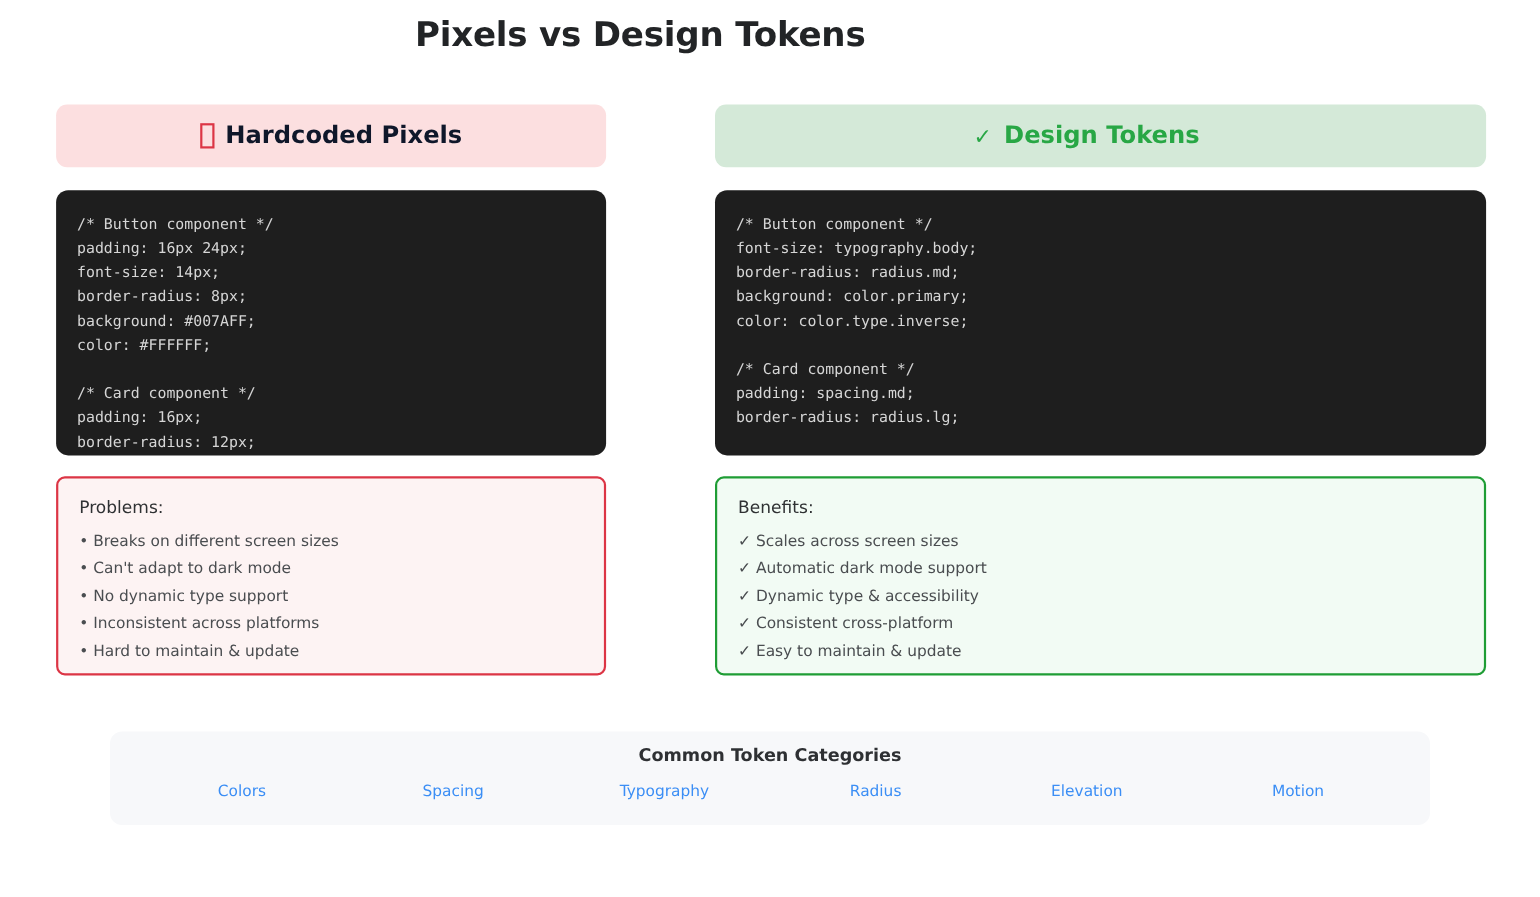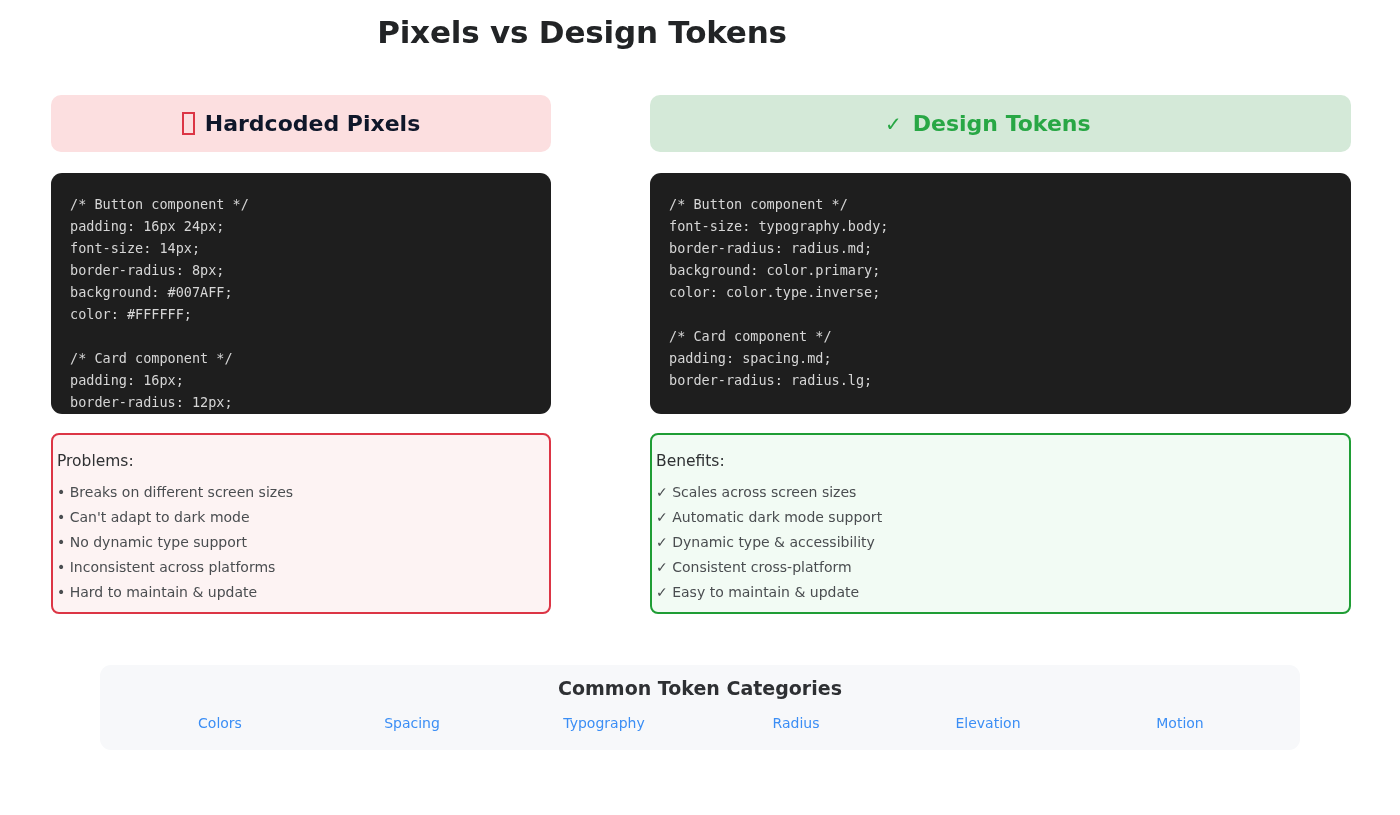--- a/index.html
+++ b/index.html
@@ -97,21 +97,21 @@
     color: #d6d6d6;
     white-space: pre;
   }
   .code-line.blank { color: transparent; }
 
   
   .outcome {
     margin-top: 19px;
     height: 181px;
     border-radius: 8px;
-    padding: 17px 4px;
+    padding: 17px 19px;
   }
   .outcome.bad {
     border: 2px solid #dc3545;
     background: #fdf3f3;
   }
   .outcome.good {
     border: 2px solid #1f9d35;
     background: #f2fbf4;
   }
   .outcome-title {
@@ -133,21 +133,21 @@
     left: 100px;
     top: 665px;
     width: 1200px;
     height: 85px;
     background: #f7f8fa;
     border-radius: 11px;
     padding-top: 12px;
   }
   .categories-title {
     text-align: center;
-    font-size: 19px;
+    font-size: 16px;
     font-weight: bold;
     color: #2e3033;
   }
   .categories-row {
     display: flex;
     margin-top: 16px;
     padding: 0 24px;
   }
   .category-item {
     flex: 1 1 0;

